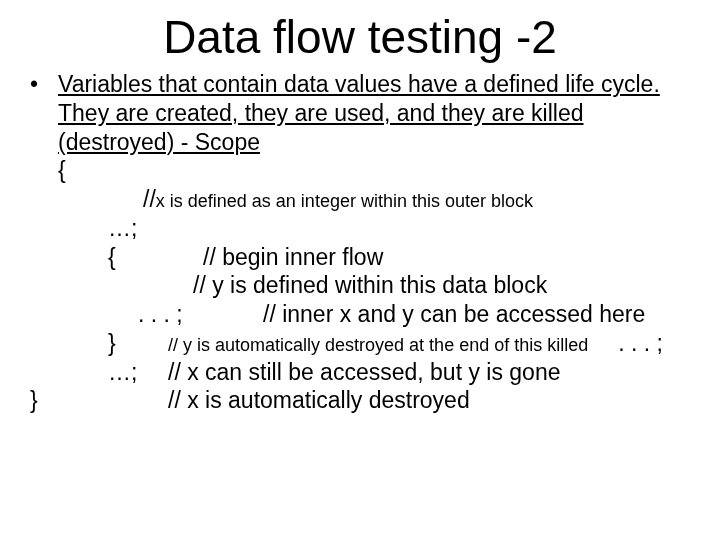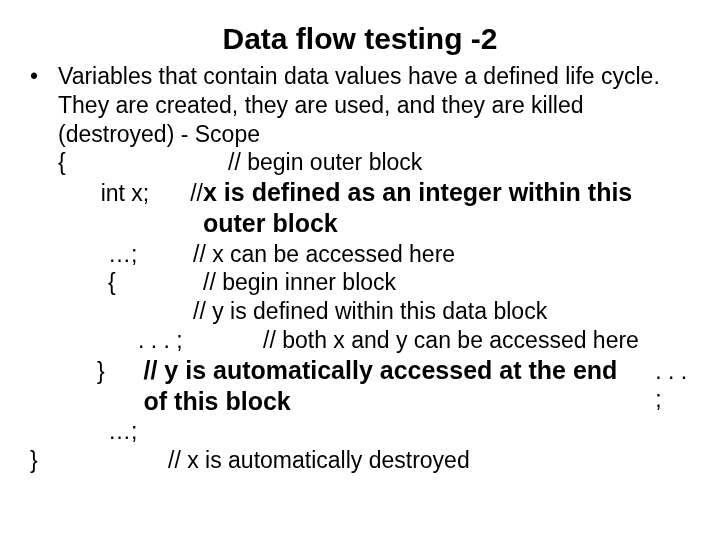--- a/index.html
+++ b/index.html
@@ -12,48 +12,48 @@
     color: #000;
   }
   .slide {
     width: 720px;
     height: 540px;
     position: relative;
     box-sizing: border-box;
   }
   .title {
     text-align: center;
-    font-size: 30px;
-    padding-top: 22px;
+    font-size: 46px;
+    padding-top: 10px;
     padding-bottom: 6px;
-    font-weight: bold;
+    font-weight: normal;
   }
   .body {
     padding: 0 30px 0 30px;
     font-size: 23px;
     line-height: 1.25;
   }
   .bullet-row {
     display: flex;
   }
   .bullet-row .dot {
     width: 28px;
     flex: 0 0 28px;
   }
   .bullet-row .txt {
     flex: 1;
+    text-decoration: underline;
   }
   .code-area {
     padding-left: 28px;
     font-size: 23px;
     line-height: 1.25;
   }
   .small {
-    font-size: 25px;
-    font-weight: bold;
+    font-size: 18px;
   }
   .row {
     display: flex;
     align-items: baseline;
   }
 </style>
 </head>
 <body>
 
 <div class="slide">
@@ -65,70 +65,68 @@
     <div class="bullet-row">
       <div class="dot">•</div>
       <div class="txt">Variables that contain data values have a defined life cycle. They are created, they are used, and they are killed (destroyed) - Scope</div>
     </div>
 
     <div class="code-area">
 
       <div class="row">
         <span style="width:40px;display:inline-block">{</span>
         <span style="width:130px;display:inline-block"></span>
-        <span>// begin outer block</span>
       </div>
 
       <div class="row">
         <span style="width:50px;display:inline-block"></span>
-        <span style="width:70px;display:inline-block">int x;</span>
         <span style="width:35px;display:inline-block"></span>
         <span>// </span>
           <span class="small">x is defined as an integer within this outer block</span>
       </div>
 
       <div class="row">
         <span style="width:50px;display:inline-block"></span>
         <span style="width:60px;display:inline-block">…;</span>
         <span style="width:25px;display:inline-block"></span>
-        <span>// x can be accessed here</span>
       </div>
 
       <div class="row">
         <span style="width:50px;display:inline-block"></span>
         <span style="width:40px;display:inline-block">{</span>
         <span style="width:55px;display:inline-block"></span>
-        <span>// begin inner block</span>
+        <span>// begin inner flow</span>
       </div>
 
       <div class="row">
         <span style="width:80px;display:inline-block"></span>
         <span style="width:55px;display:inline-block"></span>
         <span>// y is defined within this data block</span>
       </div>
 
       <div class="row">
         <span style="width:80px;display:inline-block"></span>
         <span style="width:70px;display:inline-block">. . . ;</span>
         <span style="width:55px;display:inline-block"></span>
-        <span>// both x and y can be accessed here</span>
+        <span>// inner x and y can be accessed here</span>
       </div>
 
       <div class="row">
         <span style="width:50px;display:inline-block"></span>
         <span style="width:35px;display:inline-block">}</span>
         <span style="width:25px;display:inline-block"></span>
-        <span class="small">// y is automatically accessed at the end of this block</span>
+        <span class="small">// y is automatically destroyed at the end of this killed</span>
         <span style="width:30px;display:inline-block"></span>
         <span>. . . ;</span>
       </div>
 
       <div class="row">
         <span style="width:50px;display:inline-block"></span>
         <span style="width:60px;display:inline-block">…;</span>
+        <span>// x can still be accessed, but y is gone</span>
       </div>
 
       <div class="row" style="margin-left:-28px">
         <span style="width:30px;display:inline-block">}</span>
         <span style="width:108px;display:inline-block"></span>
         <span>// x is automatically destroyed</span>
       </div>
 
     </div>
   </div>

